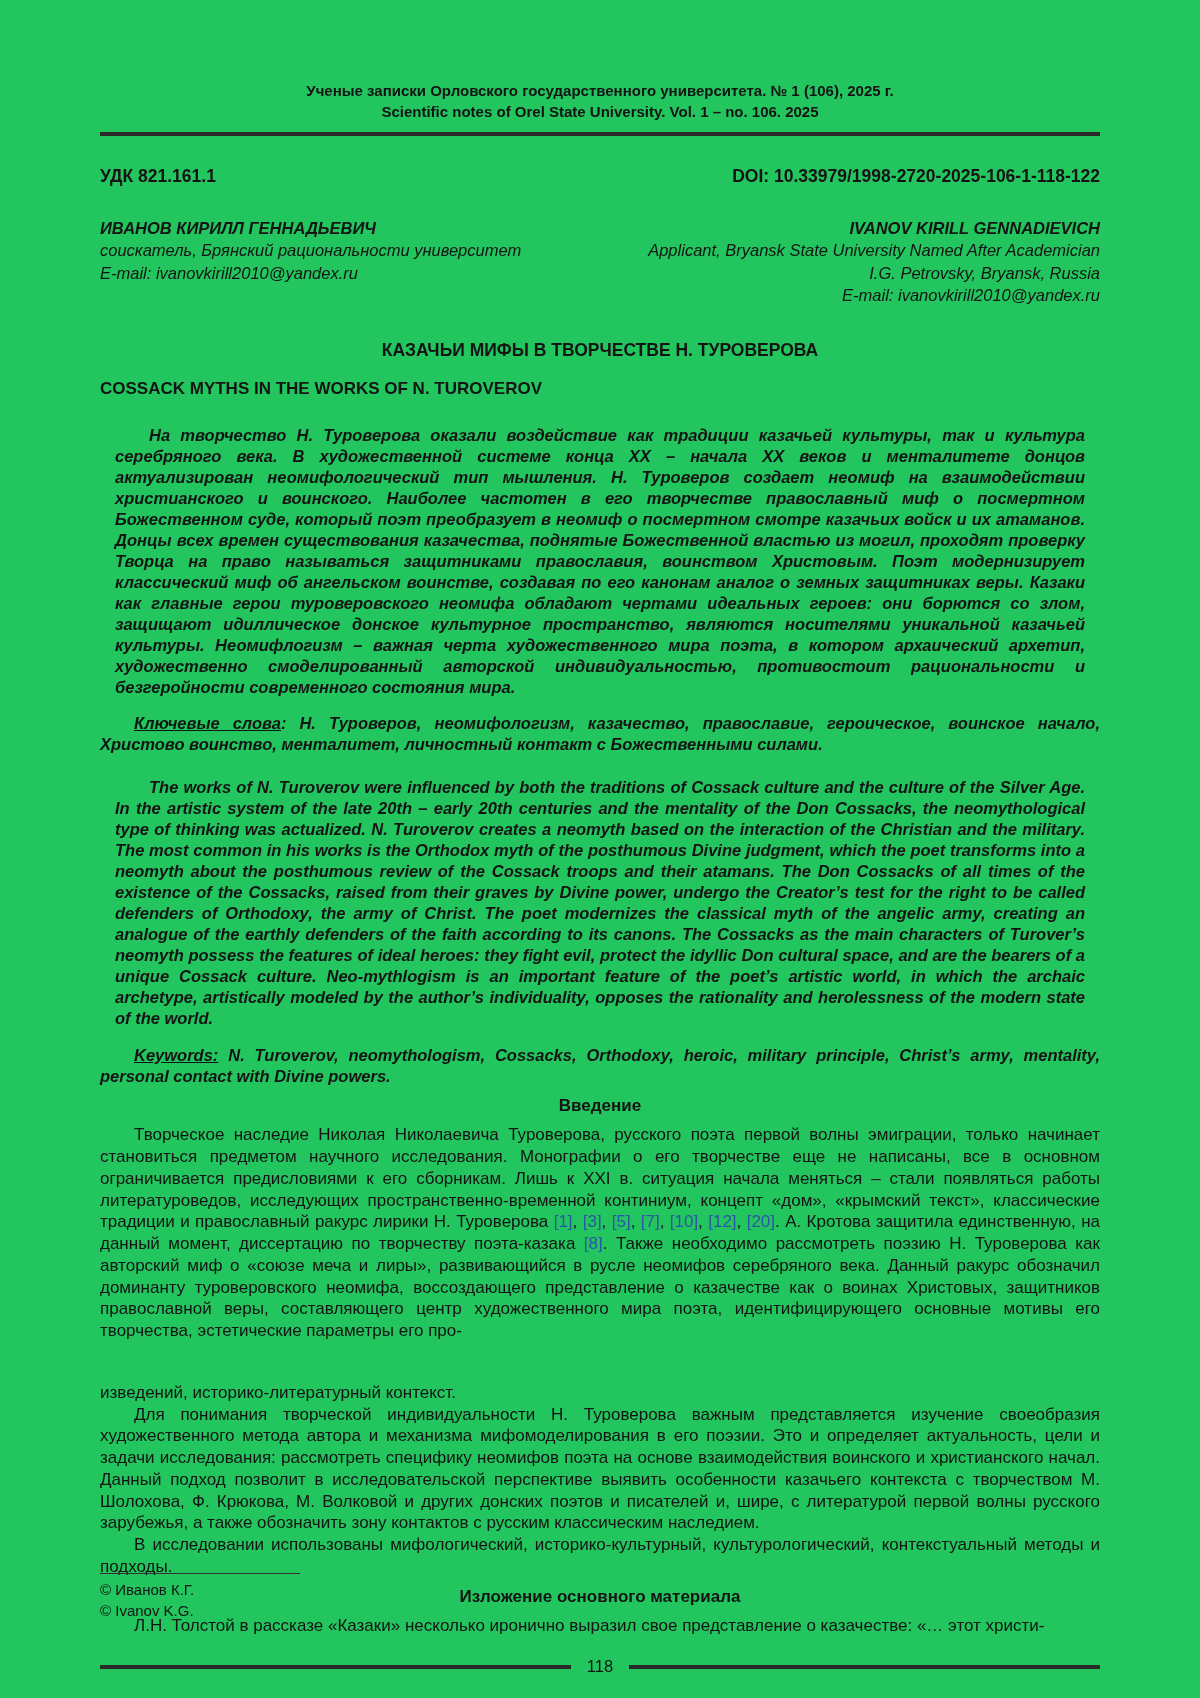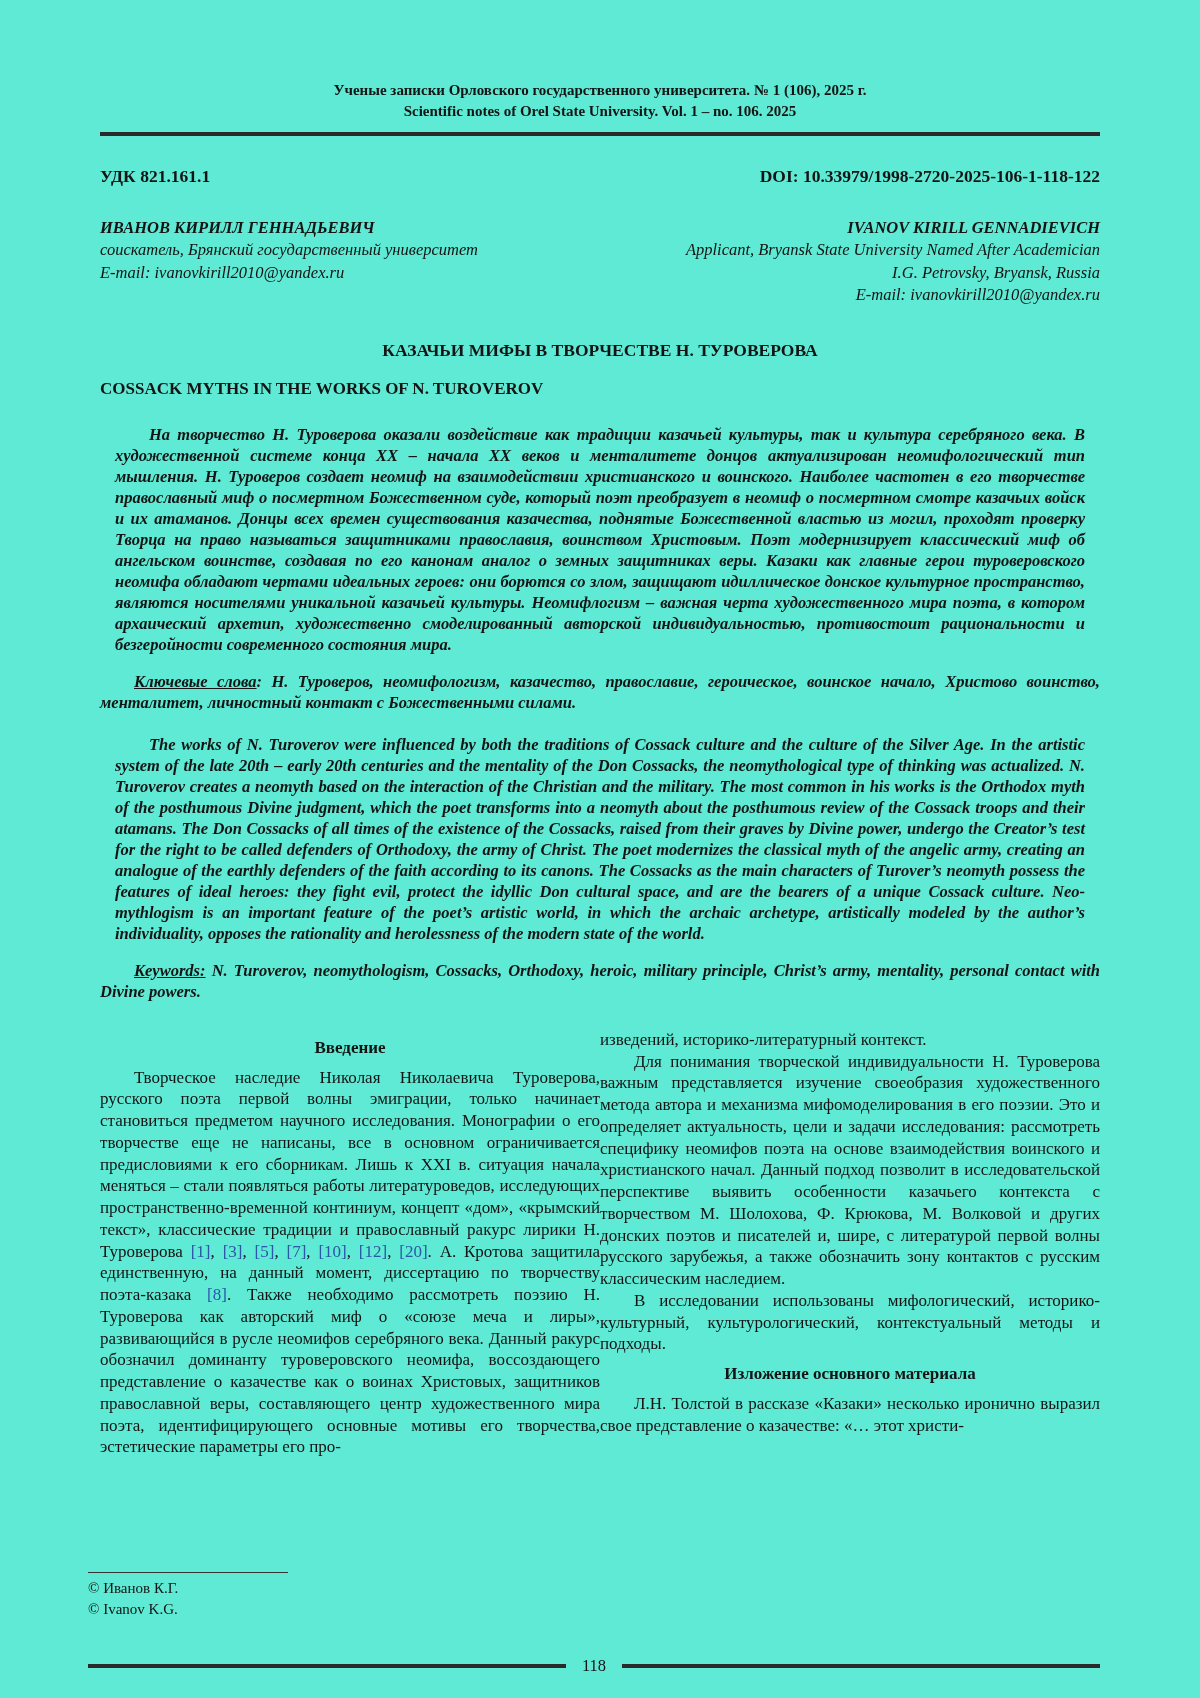--- a/index.html
+++ b/index.html
@@ -1,49 +1,49 @@
 <!DOCTYPE html>
 <html><head>
 <meta charset="utf-8">
 <style>
   * { box-sizing: border-box; }
   html, body { margin: 0; padding: 0; background: #ffffff; }
   .page {
     width: 1200px;
     height: 1698px;
     margin: 0 auto;
-    background: #5eead4;
-    font-family: Liberation Serif, serif;
+    background: #22c55e;
+    font-family: Liberation Sans, sans-serif;
     color: #141414;
     position: relative;
     padding: 80px 100px 0 100px;
     overflow: hidden;
   }
   .journal-header { text-align: center; font-weight: bold; font-size: 15px; line-height: 1.4; }
   .double-rule { margin-top: 10px; height: 4px; border-top: 3px solid #2a2a2a; border-bottom: 1.5px solid #2a2a2a; }
   .meta-row { display: flex; justify-content: space-between; margin-top: 30px; font-weight: bold; font-size: 17.5px; }
   .authors-row { display: flex; justify-content: space-between; margin-top: 30px; font-size: 16.5px; font-style: italic; line-height: 1.35; gap: 48px; }
   .author-block { max-width: 480px; }
   .author-en { text-align: right; }
   .author-name { font-weight: bold; }
   .title-ru { text-align: center; font-weight: bold; font-size: 17.5px; margin-top: 34px; }
   .title-en { font-weight: bold; font-size: 17px; margin-top: 18px; }
   .abstract { font-weight: bold; font-style: italic; font-size: 16.5px; line-height: 1.27; text-align: justify; }
   .abs-text { margin: 15px; text-indent: 34px; }
   .abstract-ru { margin-top: 26px; }
   .abstract-en { margin-top: 22px; }
   .kw-row { margin: 16px 0 0 0; text-indent: 34px; }
   .kw-label { text-decoration: underline; }
-  .columns { display: flex; margin-top: 26px; font-size: 17px; line-height: 1.28; }
+  .columns { display: flex; gap: 40px; font-size: 17px; line-height: 1.28; flex-direction: column; }
   .col { flex: 1; text-align: justify; min-width: 0; }
   .section-heading { text-align: center; font-weight: bold; font-size: 17px; margin: 8px 0 8px 0; }
   .para { margin: 0; text-indent: 34px; }
   .para.cont { text-indent: 0; }
   .cite { color: #2b57a8; }
-  .footer { position: absolute; left: 88px; right: 100px; bottom: 22px; }
+  .footer { position: absolute; left: 100px; right: 100px; bottom: 22px; }
   .footnote-rule { width: 200px; border-top: 1.5px solid #333; margin-bottom: 5px; }
   .copyright { font-size: 15px; line-height: 1.45; }
   .pageno-row { display: flex; align-items: center; gap: 16px; margin-top: 35px; }
   .rule-seg { flex: 1; height: 4px; border-top: 3px solid #2a2a2a; border-bottom: 1.5px solid #2a2a2a; }
   .pageno { font-size: 16.5px; color: #141414; }
 </style>
 </head>
 <body>
 
 <div class="page">
@@ -55,21 +55,21 @@
   <div class="double-rule"></div>
 
   <div class="meta-row">
     <div>УДК 821.161.1</div>
     <div>DOI: 10.33979/1998-2720-2025-106-1-118-122</div>
   </div>
 
   <div class="authors-row">
     <div class="author-block author-ru">
       <div class="author-name">ИВАНОВ КИРИЛЛ ГЕННАДЬЕВИЧ</div>
-      <div>соискатель, Брянский государственный университет</div>
+      <div>соискатель, Брянский рациональности университет</div>
       <div>E-mail: ivanovkirill2010@yandex.ru</div>
     </div>
     <div class="author-block author-en">
       <div class="author-name">IVANOV KIRILL GENNADIEVICH</div>
       <div>Applicant, Bryansk State University Named After Academician</div>
       <div>I.G. Petrovsky, Bryansk, Russia</div>
       <div>E-mail: ivanovkirill2010@yandex.ru</div>
     </div>
   </div>
 

